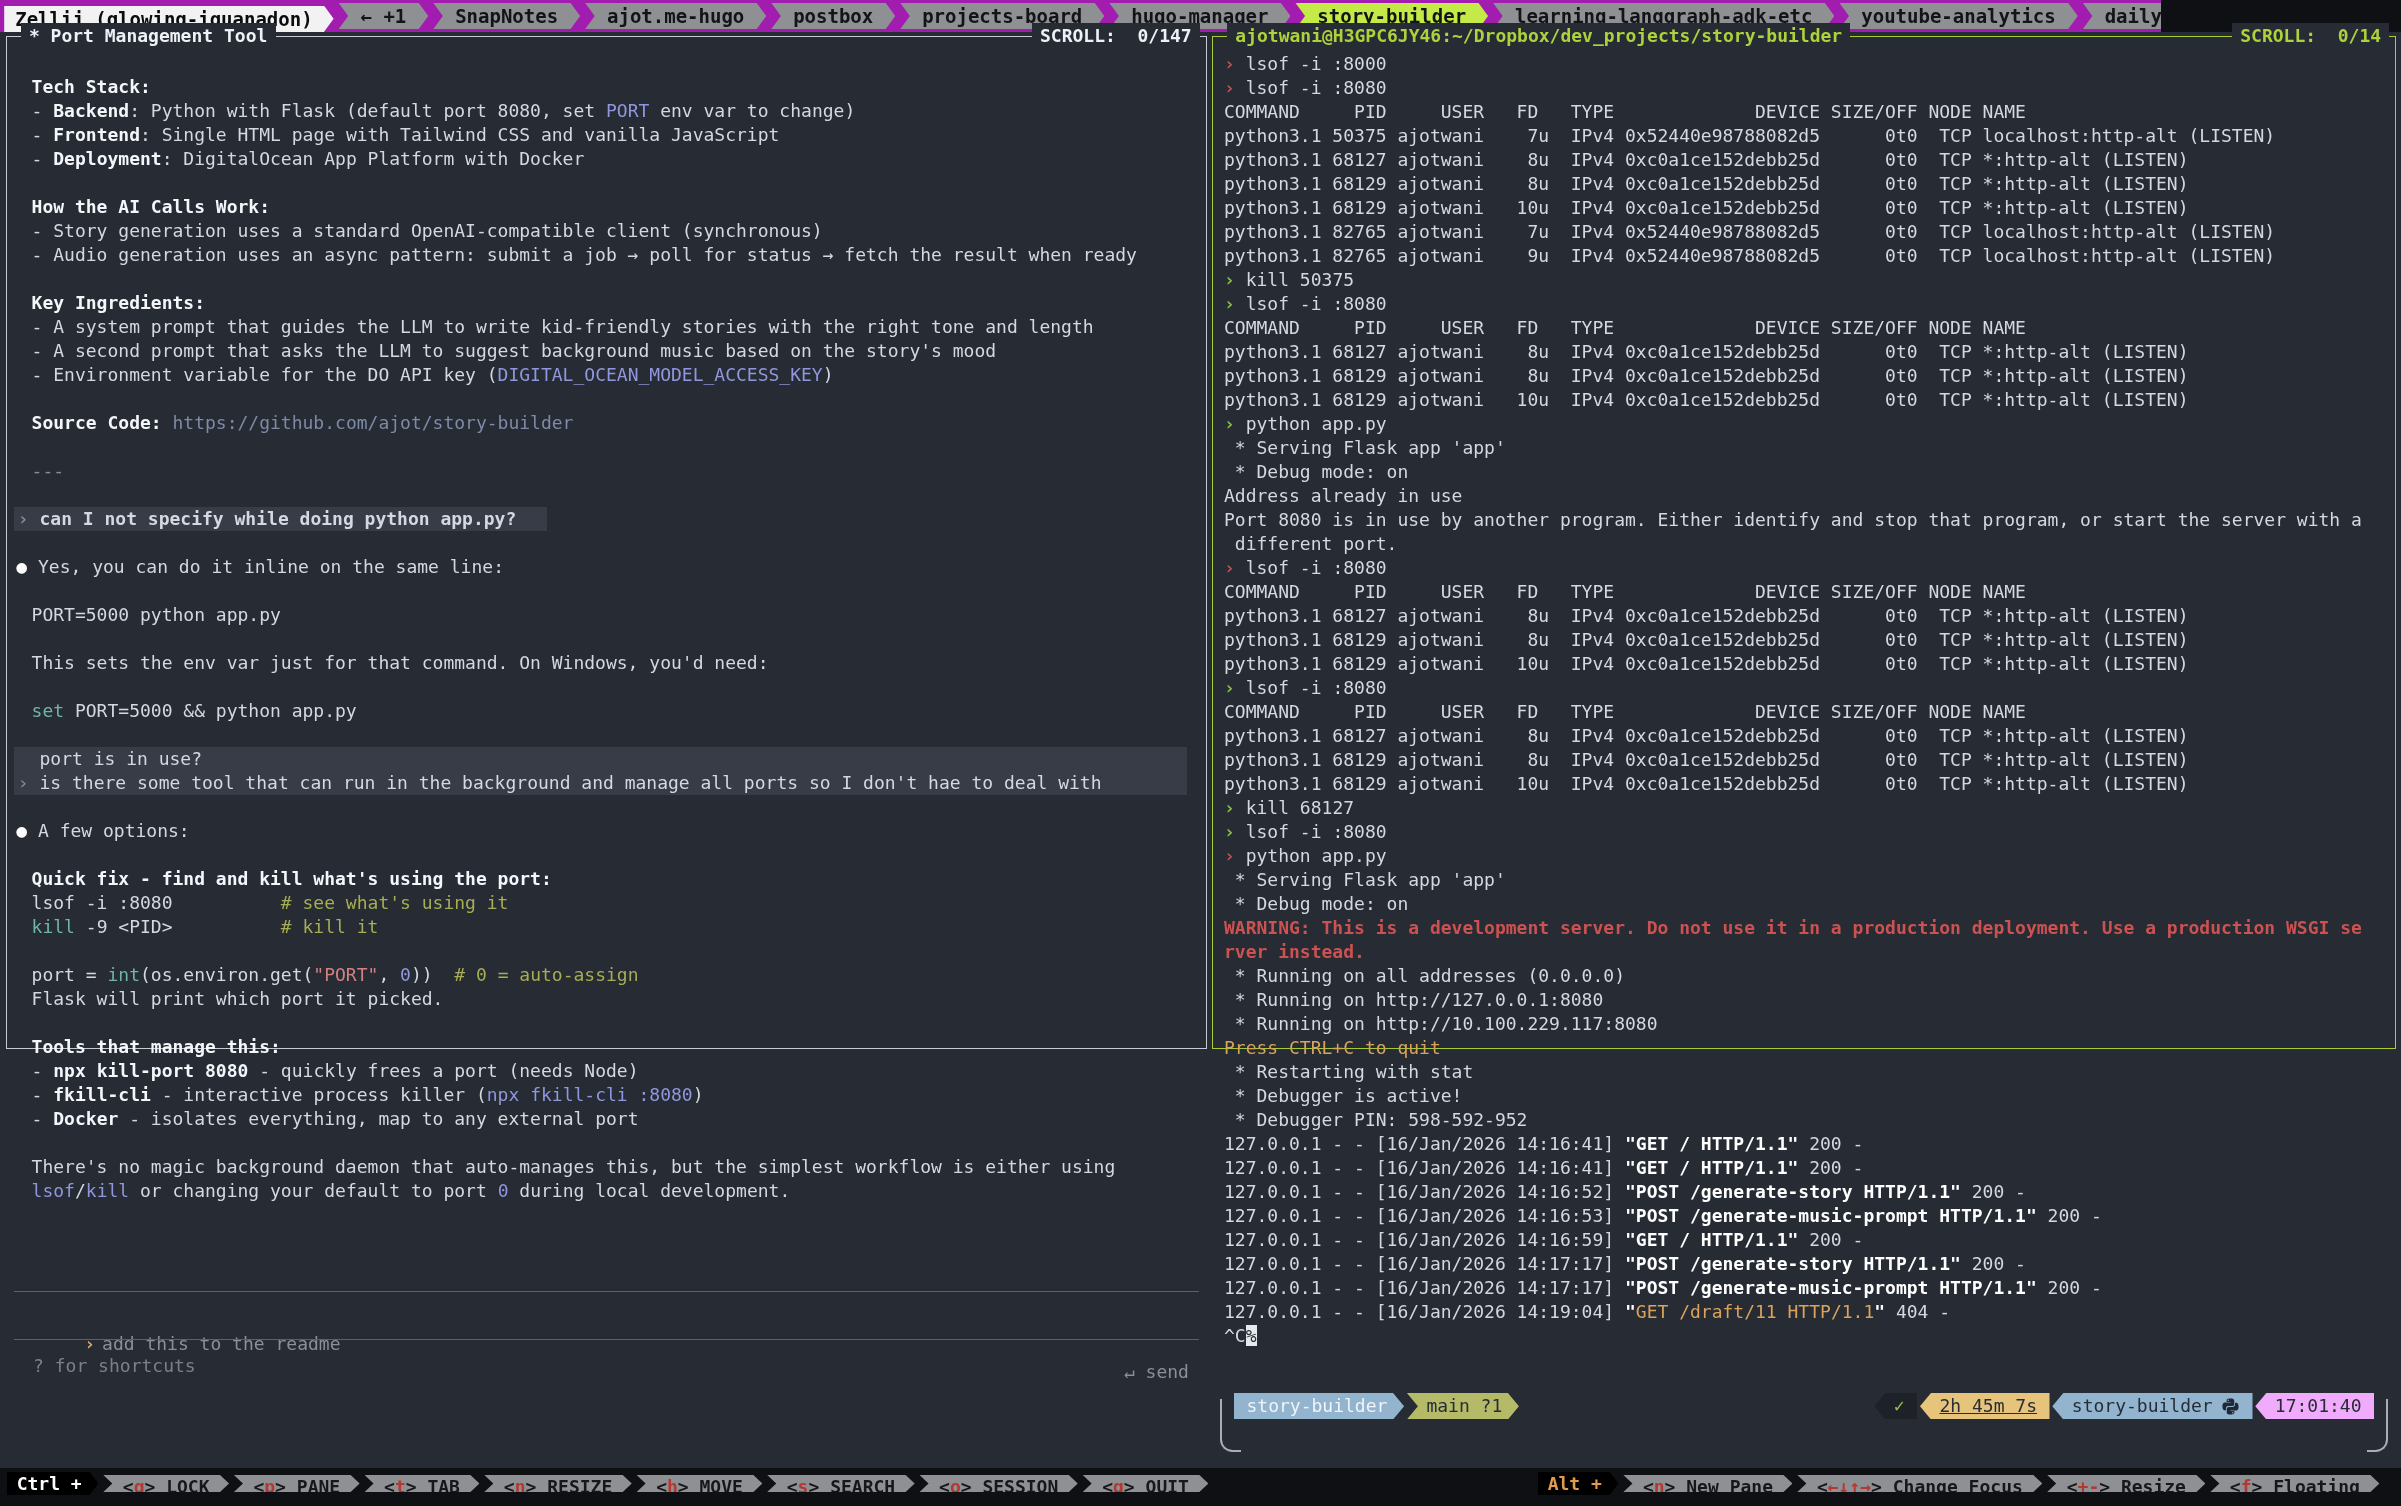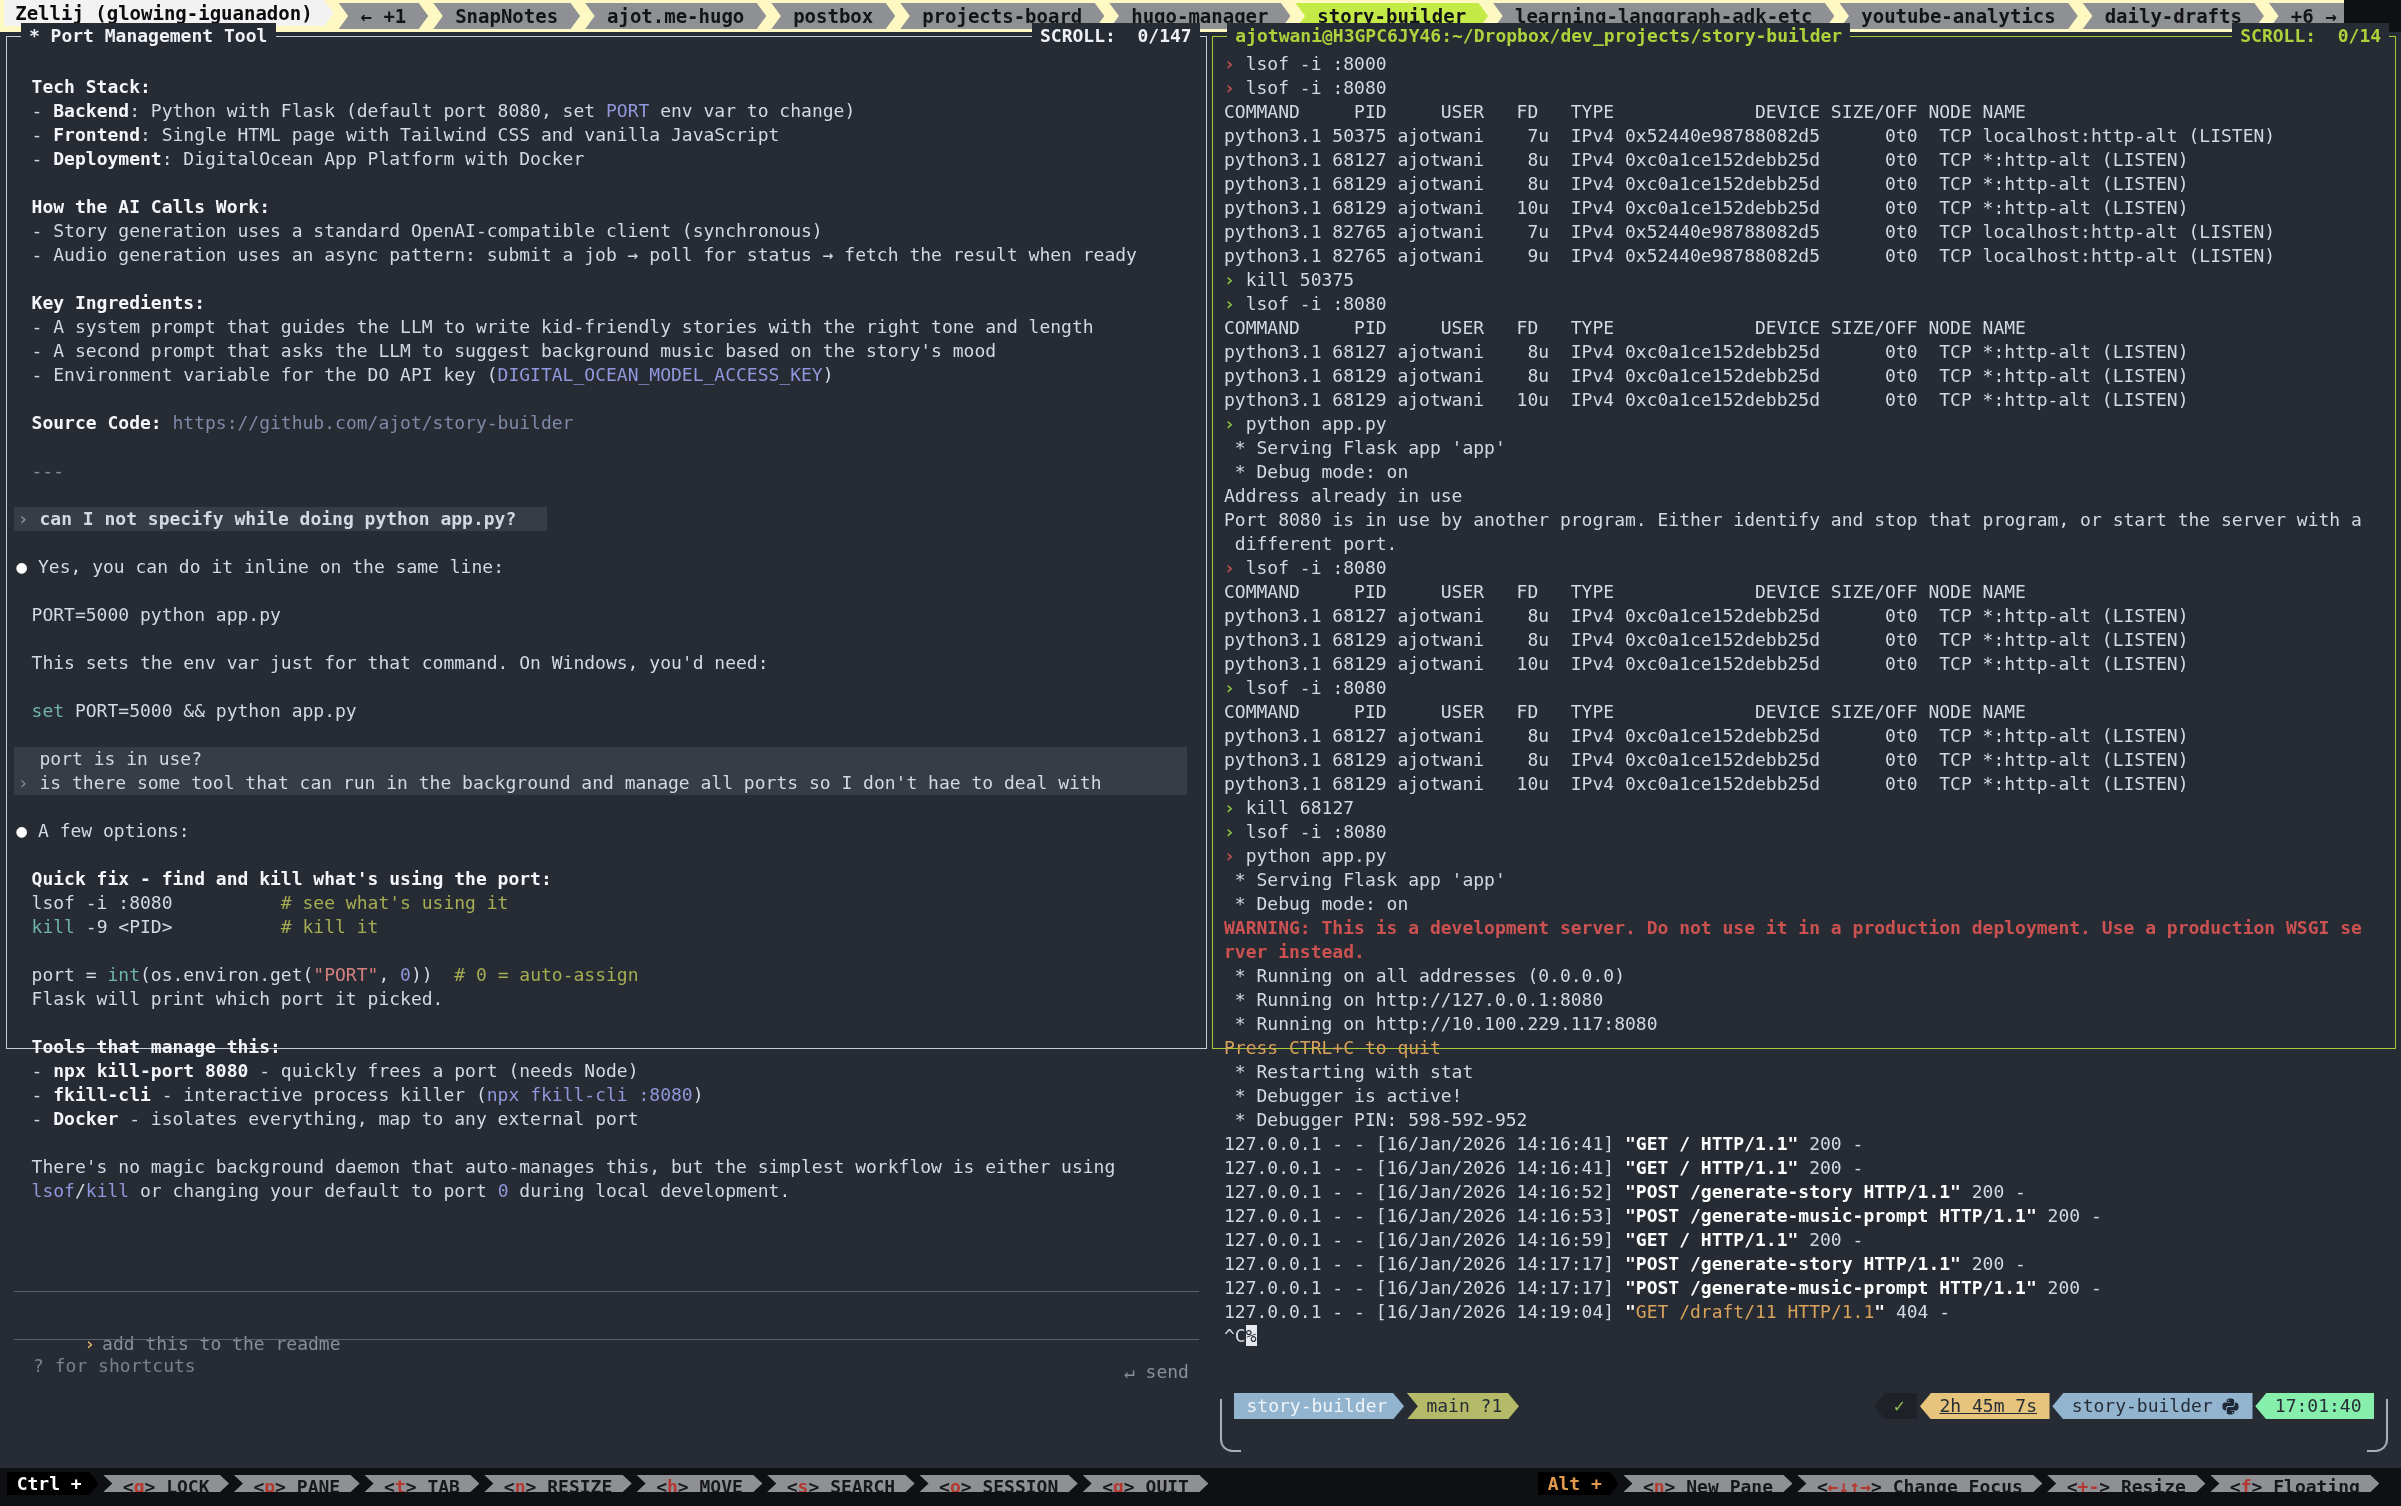--- a/index.html
+++ b/index.html
@@ -1,21 +1,21 @@
 <!DOCTYPE html>
 <html style="font-size:11px"><head>
 <meta charset="utf-8">
 <style>
   * { margin:0; padding:0; box-sizing:border-box; }
   html,body { width:2401px; height:1506px; background:#0e1014; overflow:hidden;
     font-family:"DejaVu Sans Mono","Liberation Mono",monospace; }
 
   
-  .topbar { position:absolute; top:0; left:0; width:2344px; height:32px; background:#fef9c3;
-    display:flex; align-items:flex-start; padding:0 0 0 4.2px; overflow:hidden; }
+  .topbar { position:absolute; top:0; left:0; width:2161px; height:32px; background:#a21caf;
+    display:flex; align-items:flex-end; padding:0 0 0 4.2px; overflow:hidden; }
   .session { background:#f2f2f2; color:#0b0c0e; font-weight:bold; font-size:19px;
     height:26.4px; line-height:26.4px; padding:0 21px 0 11px; flex:0 0 auto;
     clip-path:polygon(0 0,calc(100% - 9.7px) 0,100% 50%,calc(100% - 9.7px) 100%,0 100%);
     margin-right:4.9px; white-space:pre; }
   .tabs { display:flex; align-items:center; flex:1 1 auto; height:32px; }
   .tab { background:#8f9094; color:#121418; font-weight:bold; font-size:19px;
     height:26.4px; line-height:26.4px; padding:0 22px; flex:0 0 auto; white-space:pre;
     clip-path:polygon(0 0,calc(100% - 9.7px) 0,100% 50%,calc(100% - 9.7px) 100%,0 100%,9.7px 50%);
     margin-right:4.9px; }
   .tab.active { background:#c4ea48; }
@@ -70,21 +70,21 @@
     display:flex; justify-content:space-between; align-items:center; }
   .sb-left, .sb-right { display:flex; align-items:center; height:26.4px; }
   .seg { height:26.4px; line-height:26.4px; font-size:18px; white-space:pre; display:flex; align-items:center; }
   .sb-left .seg { padding:0 16.7px 0 12.5px; margin-right:2.8px;
     clip-path:polygon(0 0,calc(100% - 11px) 0,100% 50%,calc(100% - 11px) 100%,0 100%); }
   .sb-left .seg + .seg { padding-left:19.5px;
     clip-path:polygon(0 0,calc(100% - 11px) 0,100% 50%,calc(100% - 11px) 100%,0 100%,11px 50%); }
   .sb-right .seg { padding:0 12.5px 0 19.5px; margin-left:2.8px;
     clip-path:polygon(0 50%,11px 0,100% 0,100% 100%,11px 100%); }
   .c-blue { background:#92b4cf; } .c-olive { background:#b4ba67; }
-  .c-dark { background:#1e2127; } .c-tan { background:#e6c47c;text-decoration:underline; } .c-gray { background:#86efac;justify-content:center; }
+  .c-dark { background:#1e2127; } .c-tan { background:#e6c47c;text-decoration:underline; } .c-gray { background:#f0abfc;justify-content:center; }
   .t-light { color:#f0f4f8; } .t-dark { color:#272d36; } .t-green { color:#93c153; font-weight:bold; }
   .seg svg { width:19px; height:19px; margin-left:8.3px; }
 
   .corner-l, .corner-r { position:absolute; top:1362px; width:21px; height:53px; }
   .corner-l { left:7px; border-left:2.1px solid #a9aeb6; border-bottom:2.1px solid #a9aeb6;
     border-bottom-left-radius:12.5px; }
   .corner-r { right:7px; border-right:2.1px solid #a9aeb6; border-bottom:2.1px solid #a9aeb6;
     border-bottom-right-radius:12.5px; }
 
   

